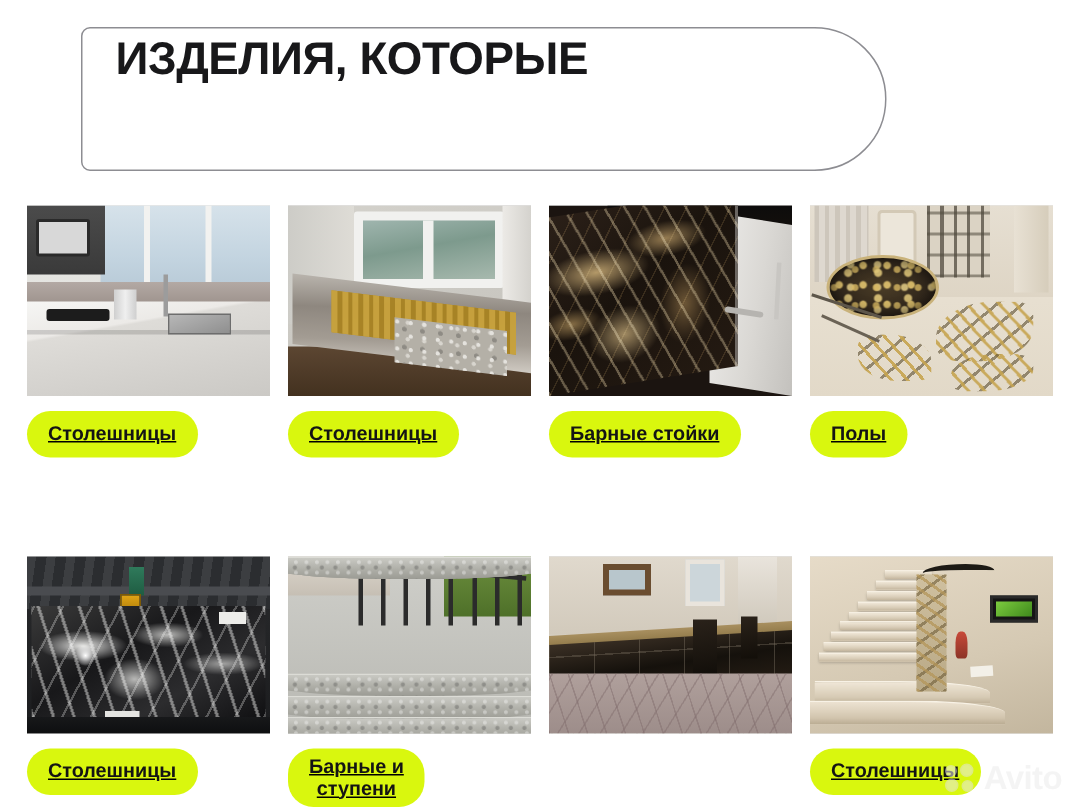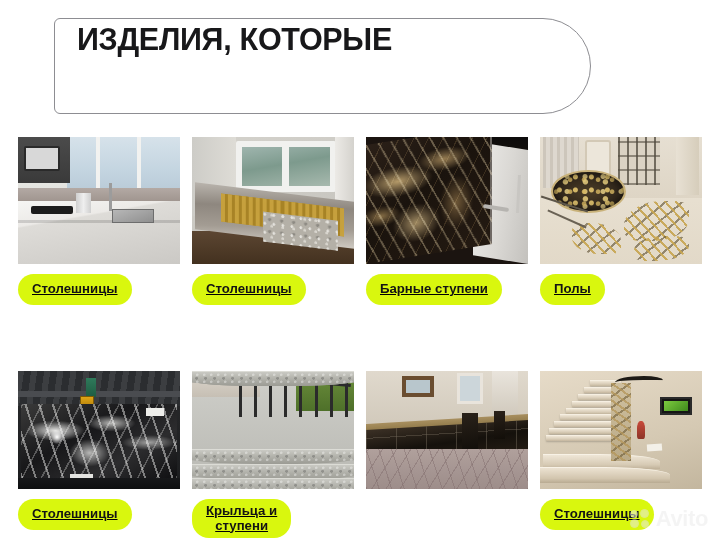--- a/index.html
+++ b/index.html
@@ -582,21 +582,21 @@
         <div class="ph barmarble">
           <div class="topdark"></div>
           <div class="cabinet"></div>
           <div class="slab"></div>
           <div class="veins"></div>
           <div class="edge"></div>
           <div class="handle"></div>
           <div class="handle2"></div>
         </div>
       </div>
-      <div class="label">Барные ступени</div>
+      <div class="label">Барные стойки</div>
     </div>
 
     <div class="cell r1">
       <div class="photo">
         <div class="ph floor">
           <div class="backwall"></div>
           <div class="curtain"></div>
           <div class="panel"></div>
           <div class="grille"></div>
           <div class="column"></div>
@@ -646,21 +646,21 @@
               <i></i>
           </div>
           <div class="tread"></div>
           <div class="tread"></div>
           <div class="tread"></div>
           <div class="tread"></div>
           <div class="tread"></div>
           <div class="tread"></div>
         </div>
       </div>
-      <div class="label two-line">Крыльца и
+      <div class="label two-line">Барные и
 ступени</div>
     </div>
 
     <div class="cell r2">
       <div class="photo">
         <div class="ph clad">
           <div class="wall"></div>
           <div class="win1"></div>
           <div class="win2"></div>
           <div class="door"></div>

